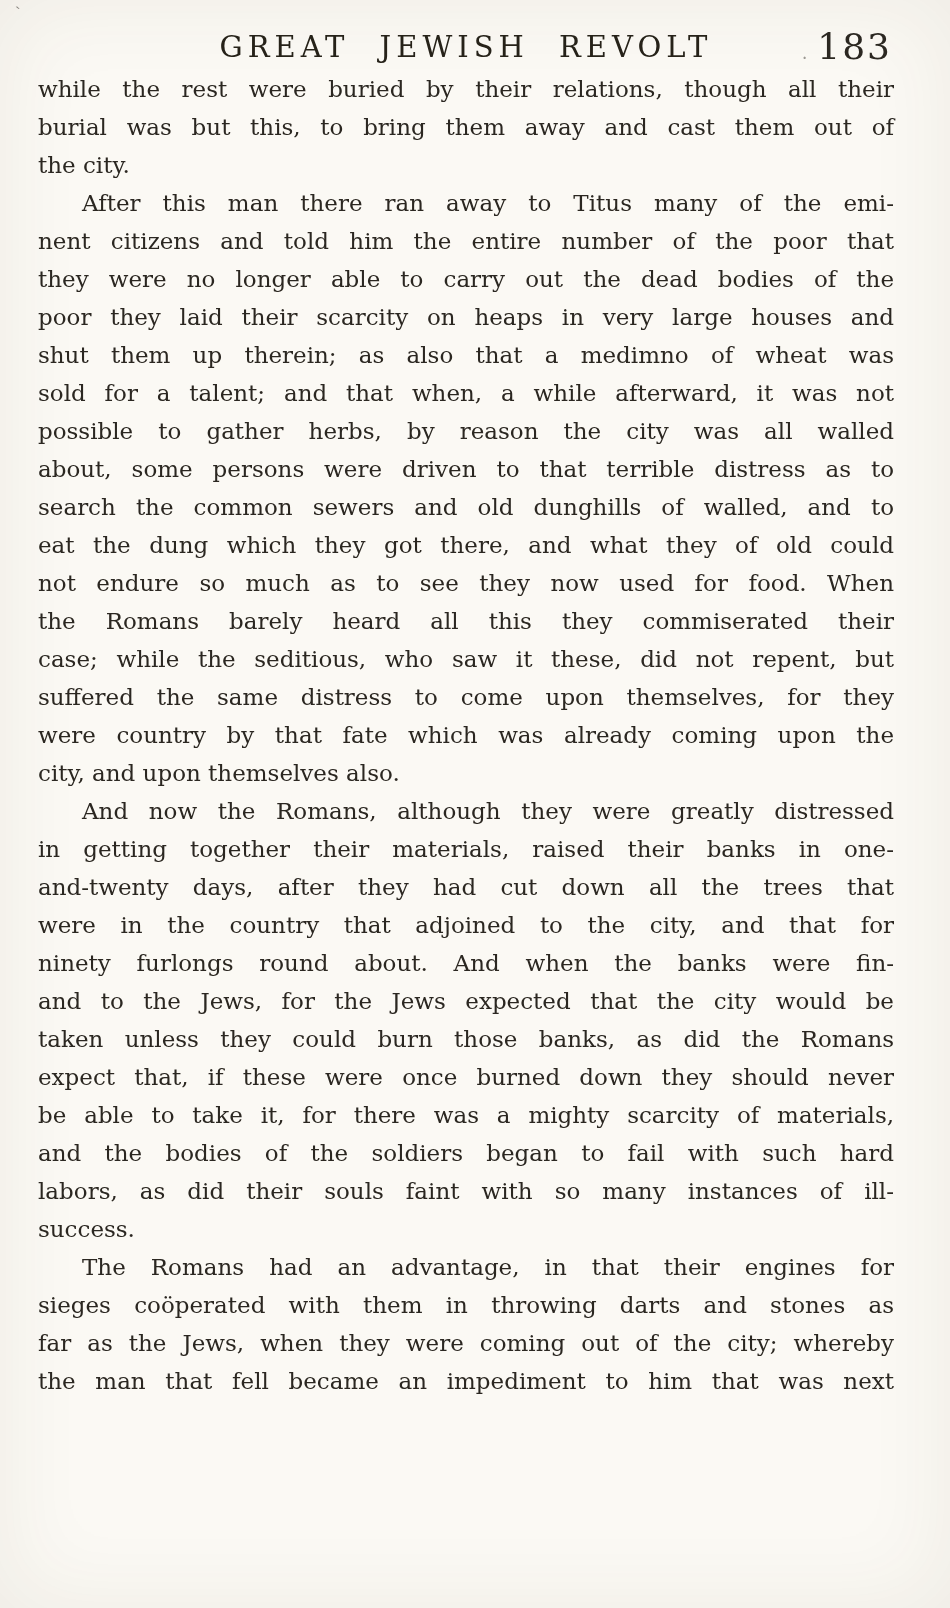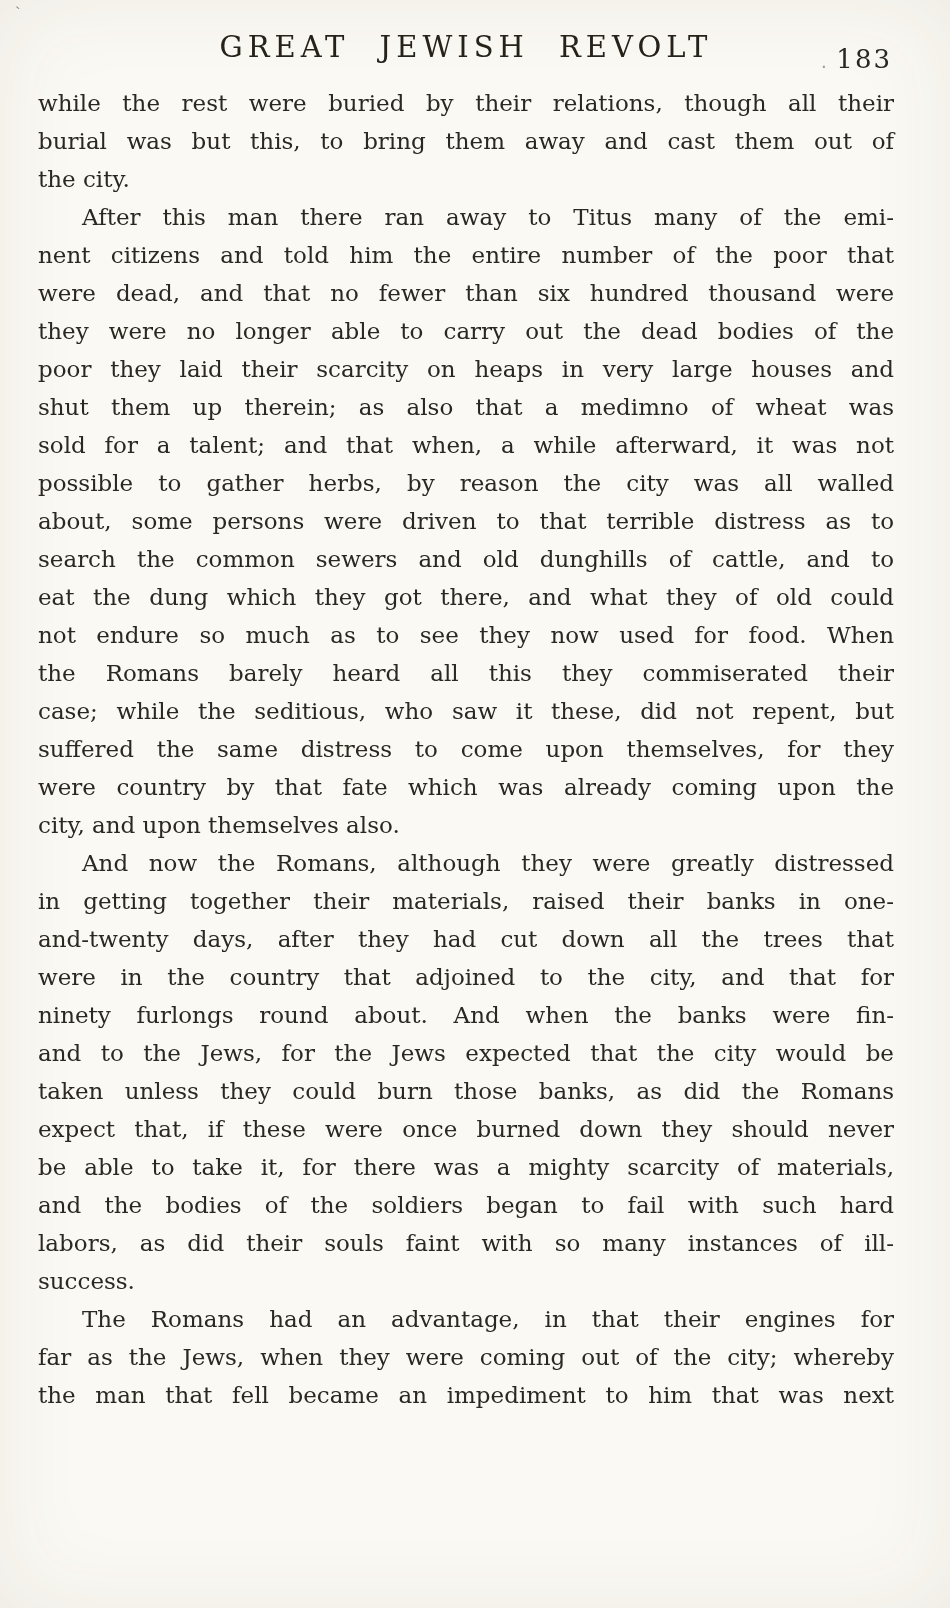--- a/index.html
+++ b/index.html
@@ -24,35 +24,34 @@
     position: absolute;
     left: 16px;
     top: 4px;
     font-size: 15px;
     opacity: 0.55;
     transform: rotate(-12deg);
   }
   .header {
     position: relative;
     height: 46px;
-    margin-bottom: 14px;
   }
   .running-head {
     text-align: center;
     font-size: 29px;
     line-height: 46px;
     letter-spacing: 5px;
     word-spacing: 0.55em;
     color: #262219;
   }
   .page-number {
     position: absolute;
     right: 2px;
-    top: 12px;
-    font-size: 26px;
+    top: 0;
+    font-size: 36px;
     line-height: 46px;
     letter-spacing: 2px;
     font-variant-numeric: oldstyle-nums;
   }
   .page-number::before {
     content: ". ";
     opacity: 0.45;
     font-size: 18px;
   }
   .text-block {
@@ -87,28 +86,27 @@
 
   <main class="text-block">
       <div class="paragraph">
         <div class="line">while the rest were buried by their relations, though all their</div>
         <div class="line">burial was but this, to bring them away and cast them out of</div>
         <div class="line lastline">the city.</div>
       </div>
       <div class="paragraph">
         <div class="line indent">After this man there ran away to Titus many of the emi-</div>
         <div class="line">nent citizens and told him the entire number of the poor that</div>
-        <div class="line">were dead, and that no fewer than six hundred thousand were</div>
         <div class="line">they were no longer able to carry out the dead bodies of the</div>
         <div class="line">poor they laid their scarcity on heaps in very large houses and</div>
         <div class="line">shut them up therein; as also that a medimno of wheat was</div>
         <div class="line">sold for a talent; and that when, a while afterward, it was not</div>
         <div class="line">possible to gather herbs, by reason the city was all walled</div>
         <div class="line">about, some persons were driven to that terrible distress as to</div>
-        <div class="line">search the common sewers and old dunghills of cattle, and to</div>
+        <div class="line">search the common sewers and old dunghills of walled, and to</div>
         <div class="line">eat the dung which they got there, and what they of old could</div>
         <div class="line">not endure so much as to see they now used for food. When</div>
         <div class="line">the Romans barely heard all this they commiserated their</div>
         <div class="line">case; while the seditious, who saw it these, did not repent, but</div>
         <div class="line">suffered the same distress to come upon themselves, for they</div>
         <div class="line">were country by that fate which was already coming upon the</div>
         <div class="line lastline">city, and upon themselves also.</div>
       </div>
       <div class="paragraph">
         <div class="line indent">And now the Romans, although they were greatly distressed</div>
@@ -119,17 +117,18 @@
         <div class="line">and to the Jews, for the Jews expected that the city would be</div>
         <div class="line">taken unless they could burn those banks, as did the Romans</div>
         <div class="line">expect that, if these were once burned down they should never</div>
         <div class="line">be able to take it, for there was a mighty scarcity of materials,</div>
         <div class="line">and the bodies of the soldiers began to fail with such hard</div>
         <div class="line">labors, as did their souls faint with so many instances of ill-</div>
         <div class="line lastline">success.</div>
       </div>
       <div class="paragraph">
         <div class="line indent">The Romans had an advantage, in that their engines for</div>
+        <div class="line">sieges coöperated with them in throwing darts and stones as</div>
         <div class="line">far as the Jews, when they were coming out of the city; whereby</div>
         <div class="line">the man that fell became an impediment to him that was next</div>
       </div>
     </main>
 </div>
 
 </body></html>

